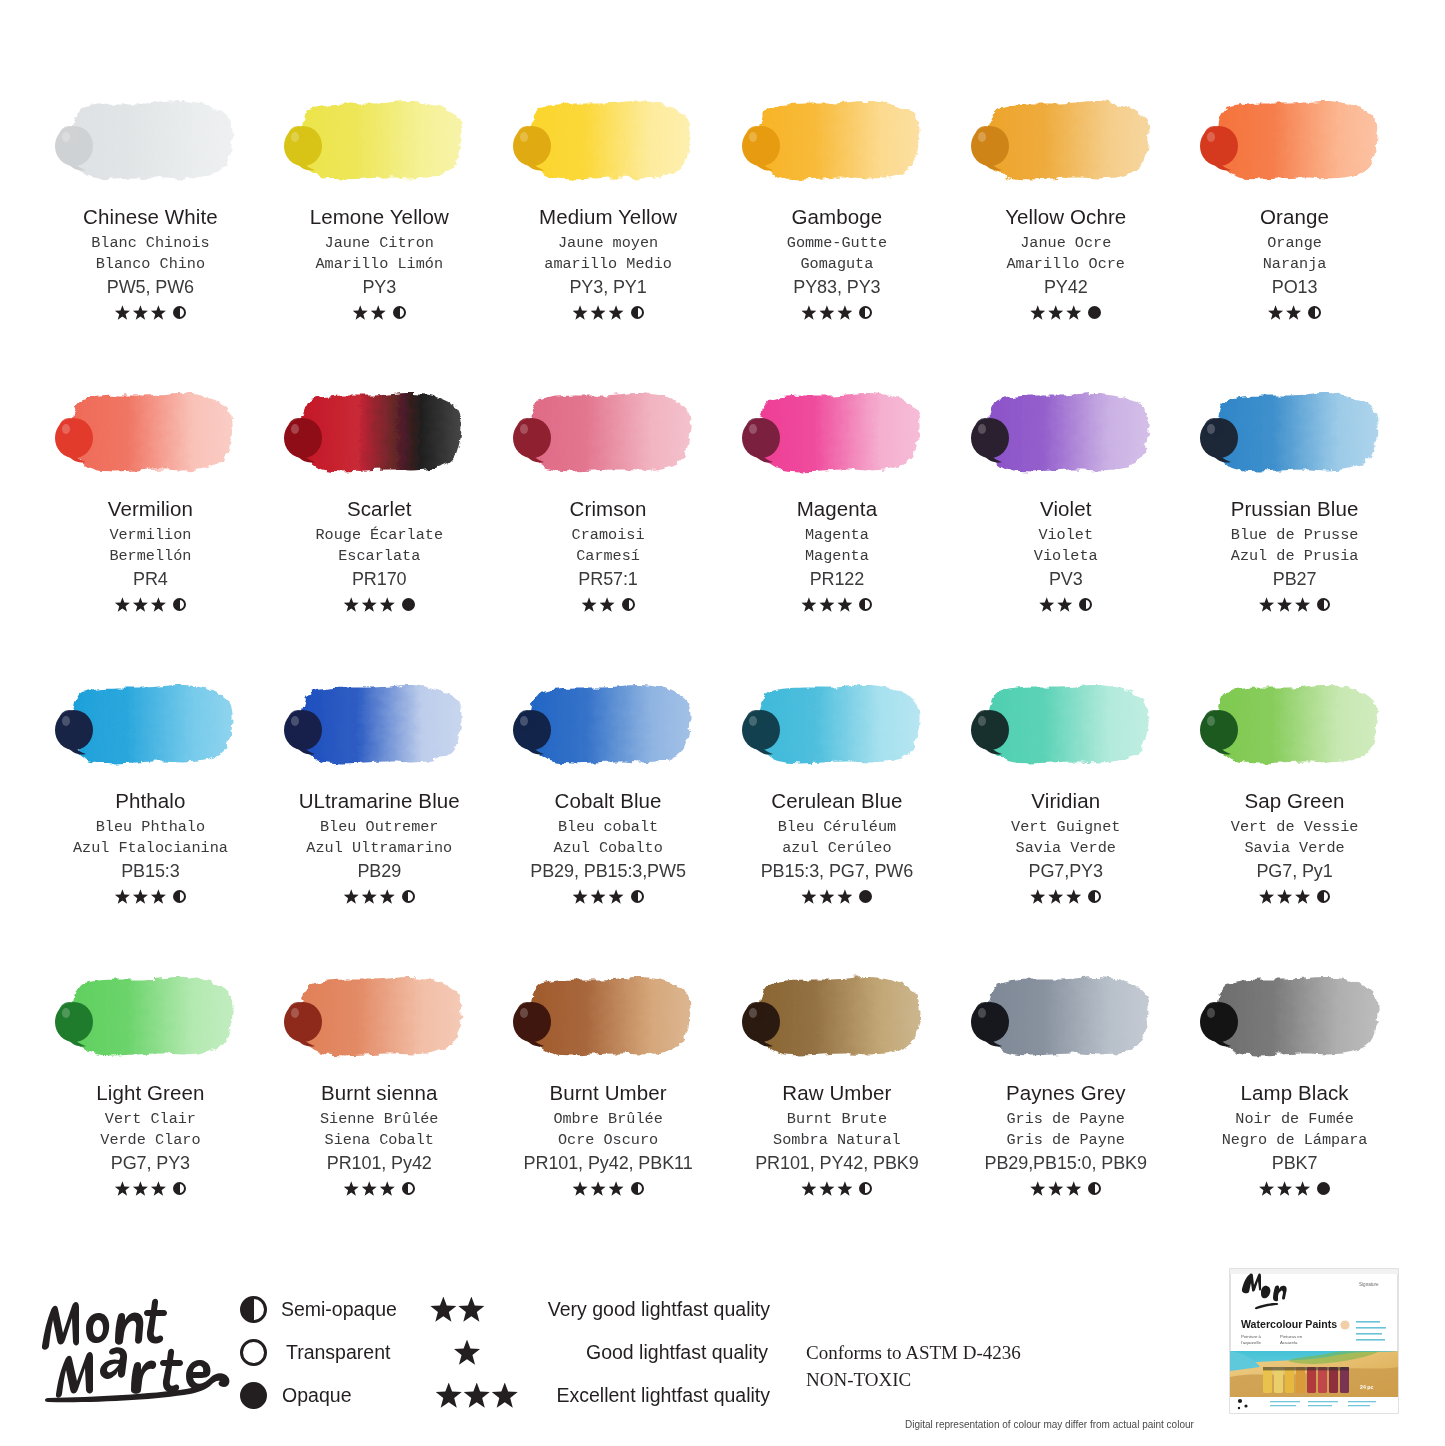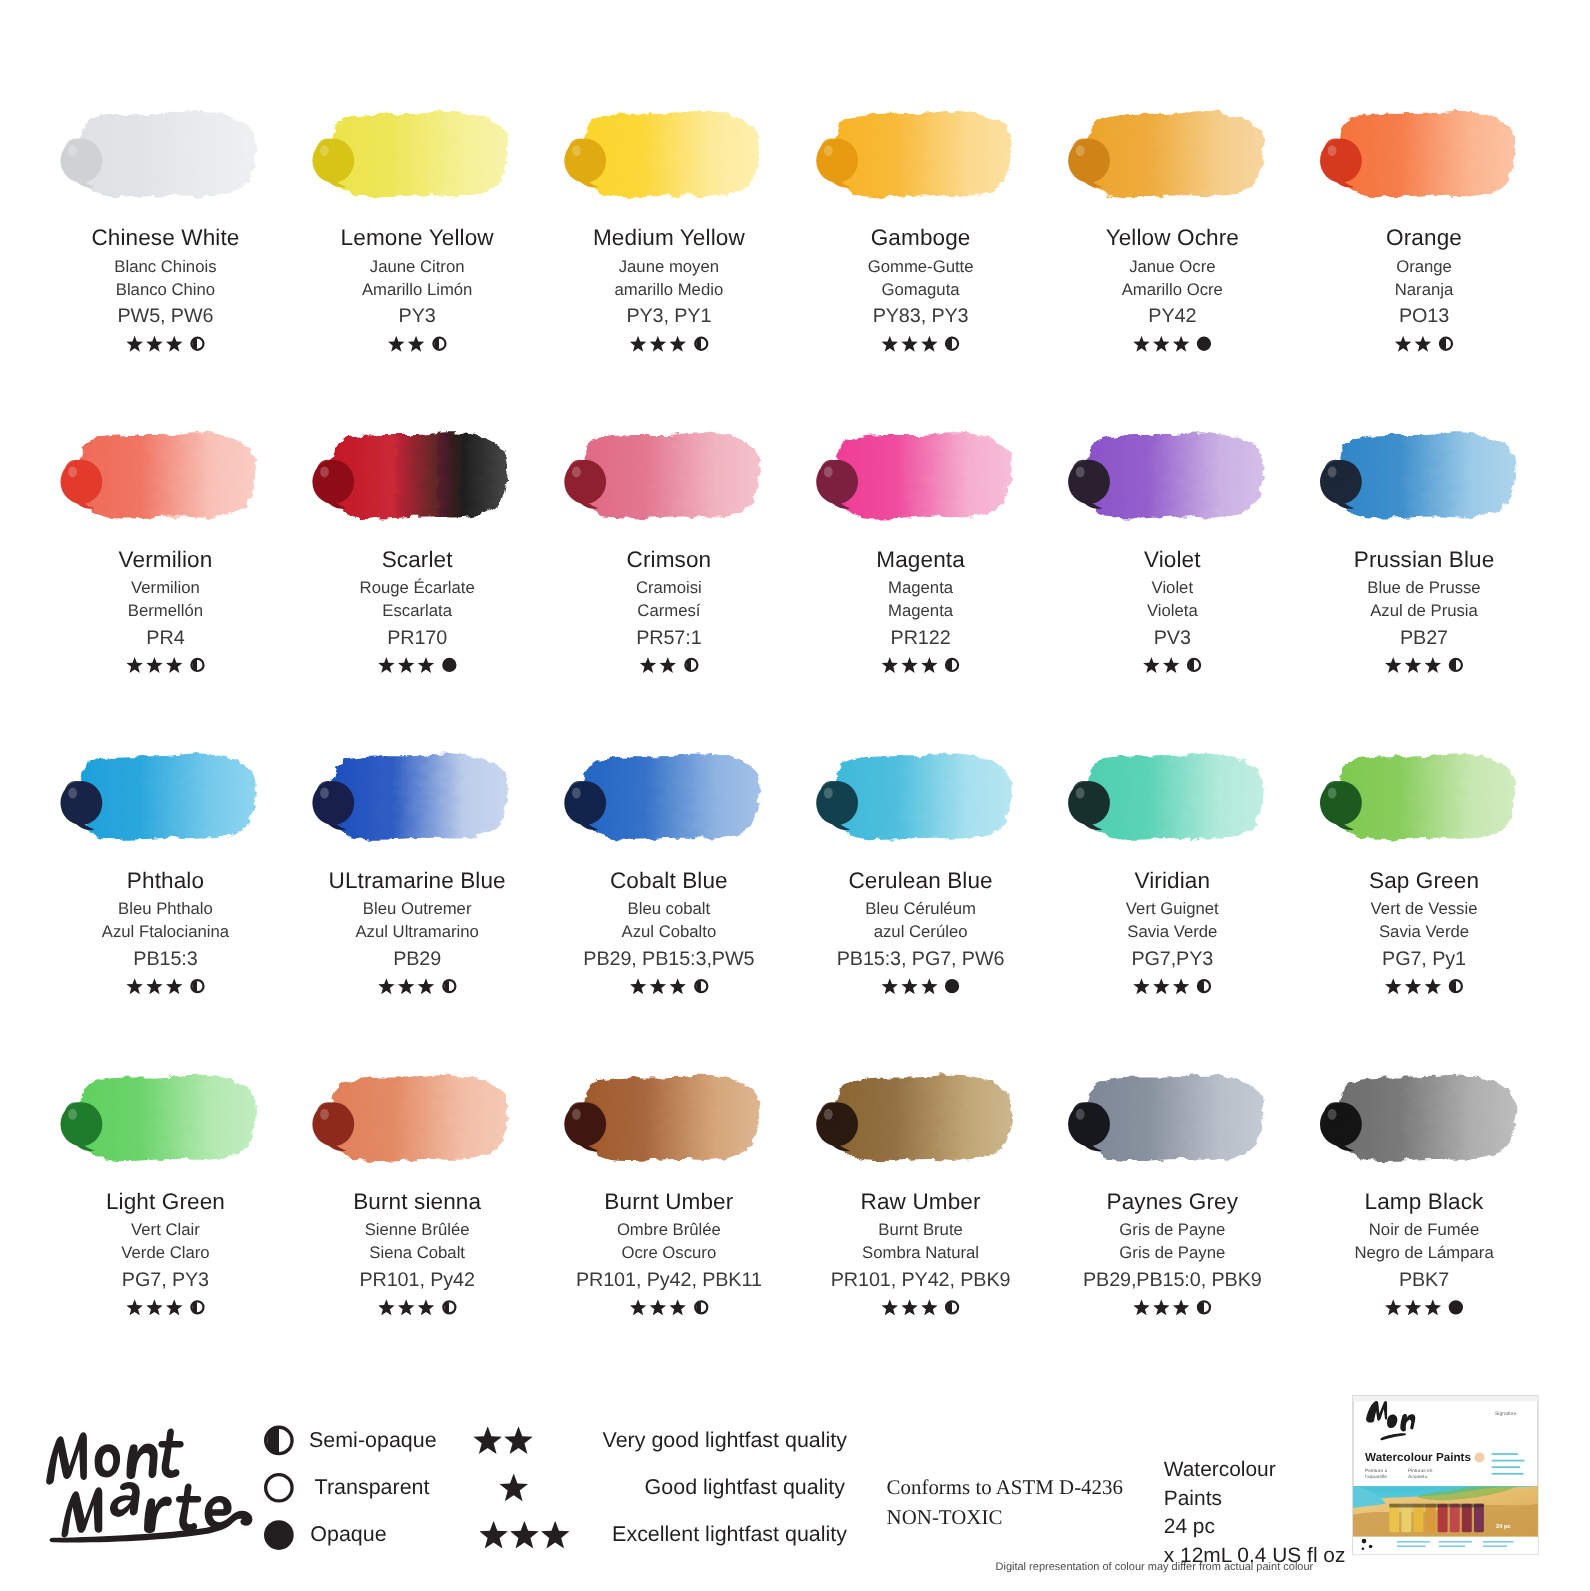--- a/index.html
+++ b/index.html
@@ -64,20 +64,21 @@
     text-align: center;
     margin-bottom: 4px;
     white-space: nowrap;
   }
   .sub {
     font-size: 15.2px;
     color: #3a3a3c;
     line-height: 1.38;
     text-align: center;
     white-space: nowrap;
+    font-family: Liberation Mono, monospace;
   }
   .code {
     font-size: 18px;
     color: #3a3a3c;
     line-height: 1.38;
     text-align: center;
     white-space: nowrap;
     letter-spacing: -.1px;
   }
   .marks {
@@ -1183,26 +1184,20 @@
         </div>
         <div class="legend-text">Excellent lightfast quality</div>
       </div>
     </div>
 
   <div class="astm">
     <div>Conforms to ASTM D-4236</div>
     <div>NON-TOXIC</div>
   </div>
 
-  <div class="product-info">
-    <div>Watercolour</div>
-    <div> Paints</div>
-    <div>24 pc</div>
-    <div>x 12mL 0.4 US fl oz</div>
-  </div>
 
   <div class="disclaimer">Digital representation of colour may differ from actual paint colour</div>
 
   <div class="boxshot">
     <svg viewBox="0 0 172 148" xmlns="http://www.w3.org/2000/svg">
       <defs>
         <linearGradient id="sky" x1="0" y1="0" x2="0" y2="1">
           <stop offset="0" stop-color="#45c2d6"></stop>
           <stop offset="1" stop-color="#8fdce6"></stop>
         </linearGradient>

